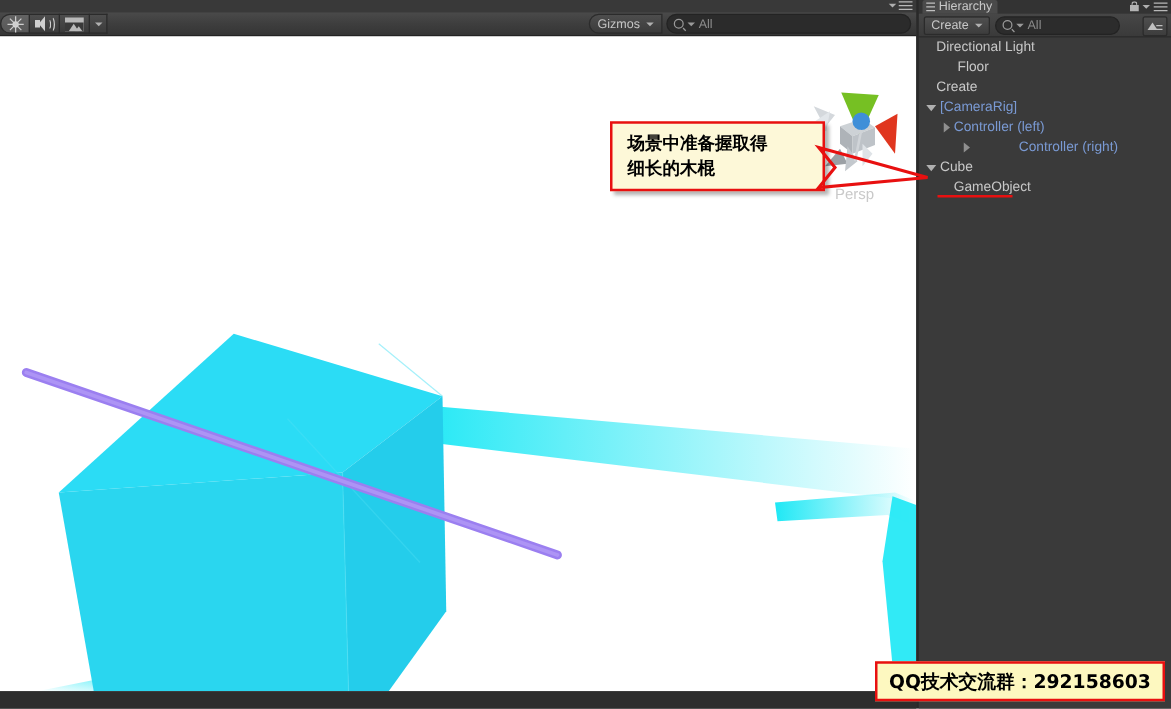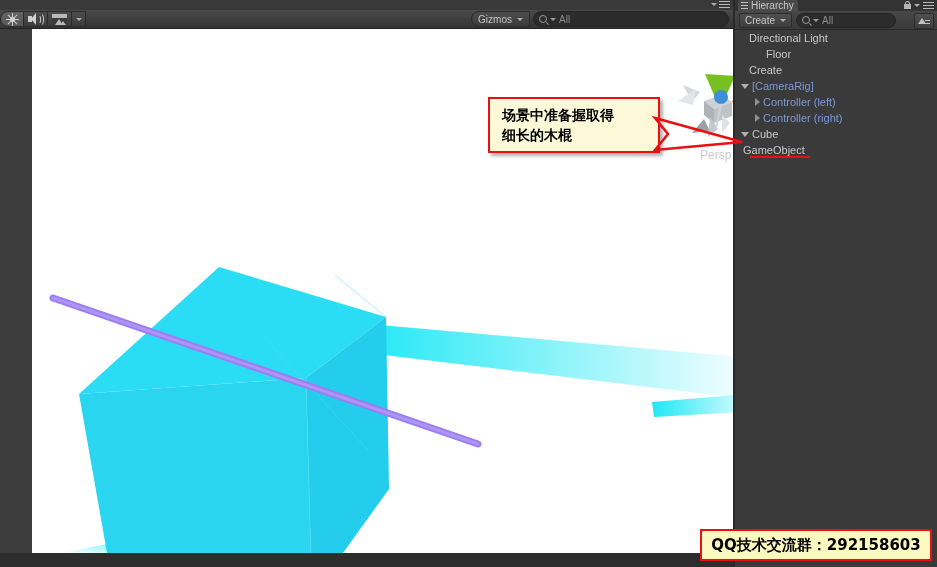--- a/index.html
+++ b/index.html
@@ -174,21 +174,20 @@
     width:0;height:0;border-left:3px solid transparent;border-right:3px solid transparent;
     border-top:3px solid #9a9a9a;
   }
 
   .scene-viewport {
     position: absolute;
     left: 0; top: 29px;
     width: 733px; height: 524px;
     background: #ffffff;
     overflow: hidden;
-    margin-left: 32px;
   }
   .scene-bottombar {
     position:absolute; left:0; top:553px; width:733px; height:14px;
     background:#2d2d2d;
   }
 
   
   #hierarchy-panel {
     position: absolute;
     left: 735px; top: 0;
@@ -537,30 +536,30 @@
           <span>Create</span>
         </div>
         <div class="hier-row prefab" style="padding-left: 6px;">
           <span class="twisty "></span>
           <span>[CameraRig]</span>
         </div>
         <div class="hier-row prefab" style="padding-left: 20px;">
           <span class="twisty closed"></span>
           <span>Controller (left)</span>
         </div>
-        <div class="hier-row prefab" style="padding-left: 20px;">
+        <div class="hier-row prefab" style="padding-left: 36px; gap: 36px;">
           <span class="twisty closed"></span>
           <span>Controller (right)</span>
         </div>
         <div class="hier-row" style="padding-left: 6px;">
           <span class="twisty "></span>
           <span>Cube</span>
         </div>
         <div class="redline" style="background: rgb(232, 16, 16); left: 15px; top: 126px; width: 60px;"></div>
-        <div class="hier-row" style="">
+        <div class="hier-row" style="padding-left: 20px;">
           <span class="twisty blank"></span>
           <span>GameObject</span>
         </div>
       </div>
   </div>
 
   <svg id="arrow-svg" width="937" height="567">
 
     <polygon points="655,118 742,142 655,150 668,134" fill="none" stroke="#e81010" stroke-width="2.5"></polygon>
   </svg>

